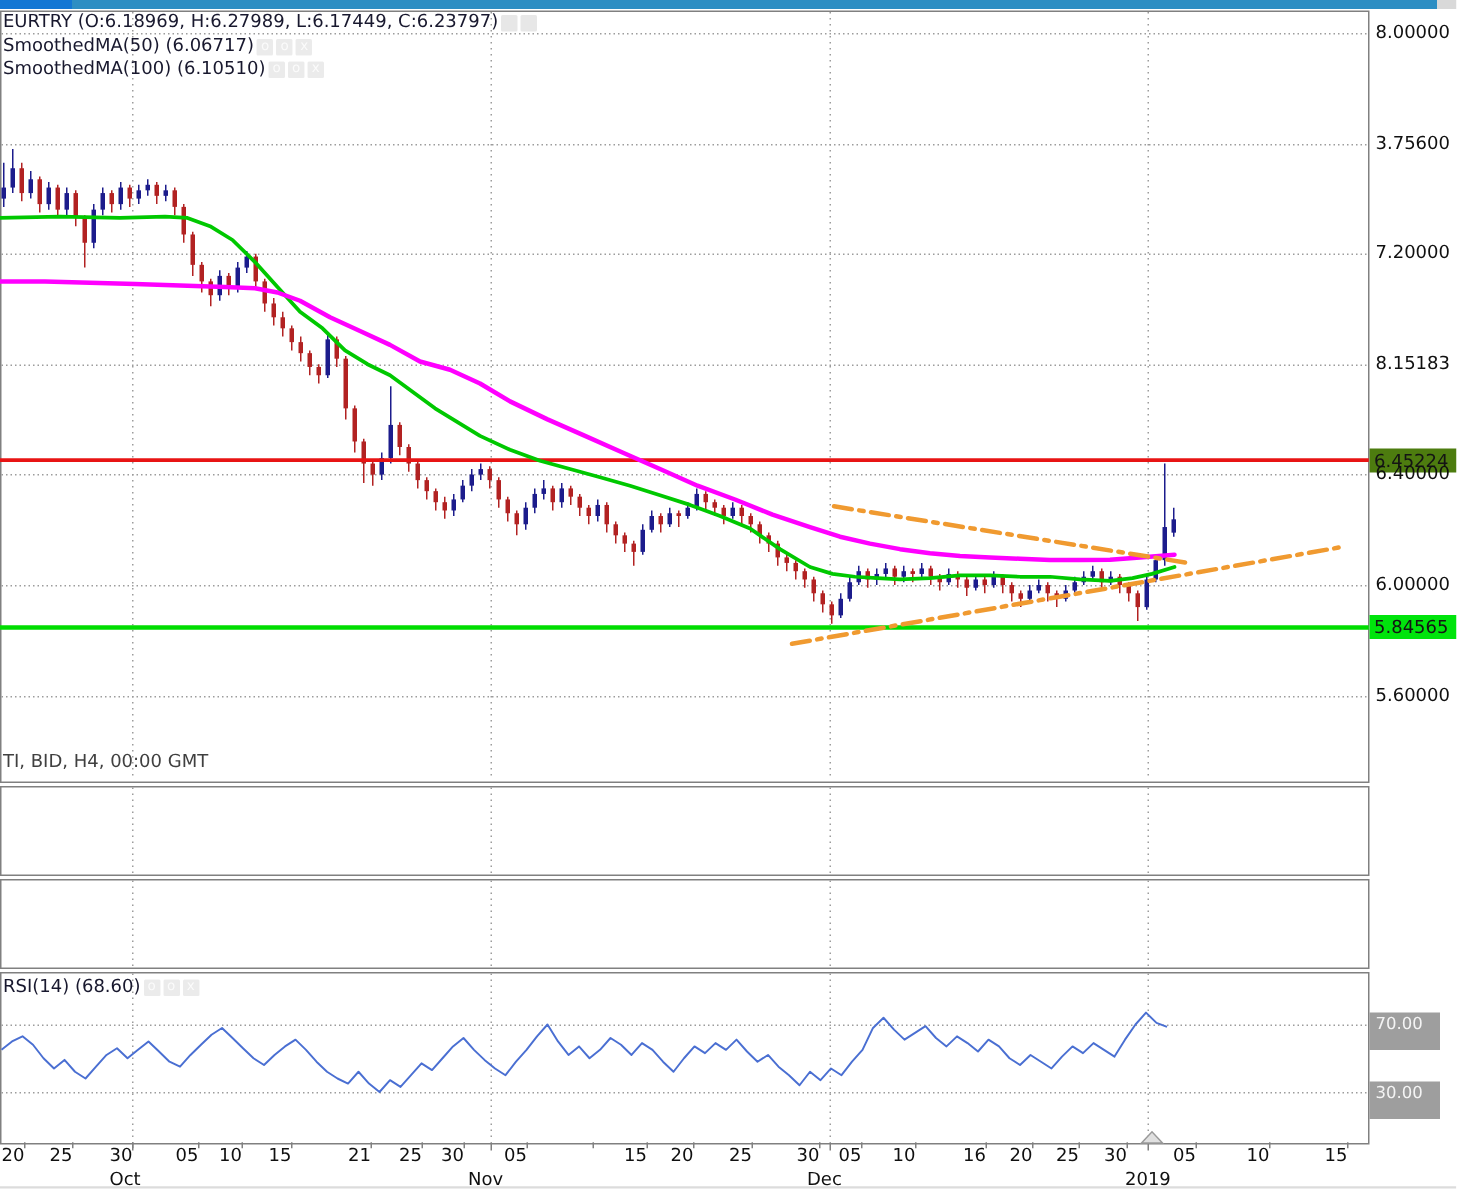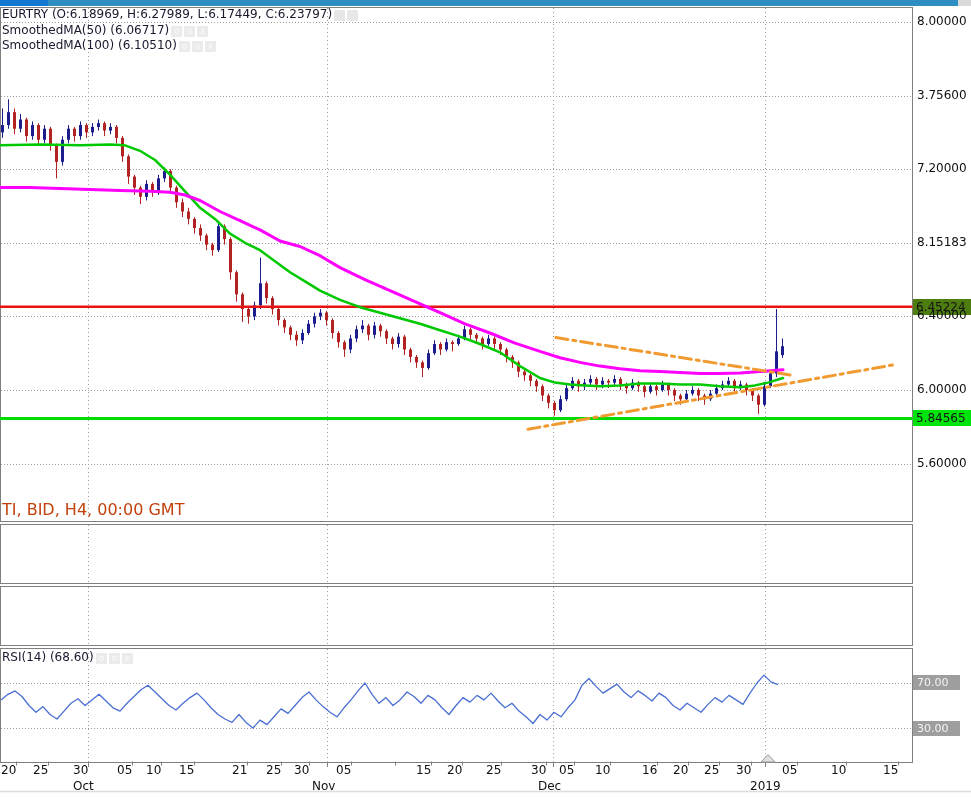--- a/index.html
+++ b/index.html
@@ -1,34 +1,34 @@
 <!DOCTYPE html>
 <html><head>
 <meta charset="utf-8">
 <style>
   html,body{margin:0;padding:0;}
   body{width:971px;height:799px;position:relative;background:#ffffff;overflow:hidden;
        font-family:"DejaVu Sans","Liberation Sans",sans-serif;}
   .strip{position:absolute;top:0;height:6px;}
-  .txt{position:absolute;font-size:16px;color:#c2410c;white-space:nowrap;z-index:5;}
+  .txt{position:absolute;font-size:12px;color:#404040;white-space:nowrap;z-index:5;}
   .row{position:absolute;display:flex;align-items:flex-end;z-index:5;}
   .row .lab{font-size:12px;color:#18182e;white-space:nowrap;}
   .mini-btn{display:inline-block;width:11px;height:11px;margin-left:2px;background:#e9e9e9;
             color:#fbfbfb;font-size:9px;line-height:11px;text-align:center;border-radius:1px;
             opacity:.9;}
   .mini-btn.blank{background:#e4e4e4;}
   #chart-svg{position:absolute;left:0;top:0;z-index:1;}
   .ylab{position:absolute;left:917px;font-size:12px;color:#101010;white-space:nowrap;z-index:4;}
   .xlab{position:absolute;width:30px;text-align:left;font-size:12px;color:#101010;
         white-space:nowrap;z-index:4;}
   .badge{position:absolute;left:913px;width:58px;height:16px;font-size:12px;line-height:16px;
          padding-left:3px;box-sizing:border-box;color:#141414;z-index:4;}
   #level-badge-red{top:299px;background:#4d7c0f;}
   #level-badge-green{top:410px;background:#00e40c;}
-  .rsi-badge{position:absolute;left:913px;width:47px;height:15px;font-size:11px;line-height:15px;
+  .rsi-badge{position:absolute;left:913px;width:47px;height:25px;font-size:11px;line-height:15px;
              padding-left:4px;box-sizing:border-box;background:#9e9e9e;color:#f4f4f4;z-index:4;}
   #rsi-badge-70{top:675px;}
   #rsi-badge-30{top:721px;}
   .zone{position:absolute;z-index:2;}
 </style>
 </head>
 <body>
 
 <div class="strip" style="left:0;width:48px;background:#1377d4;"></div>
 <div class="strip" style="left:48px;width:910px;background:#2d8ec3;"></div>

